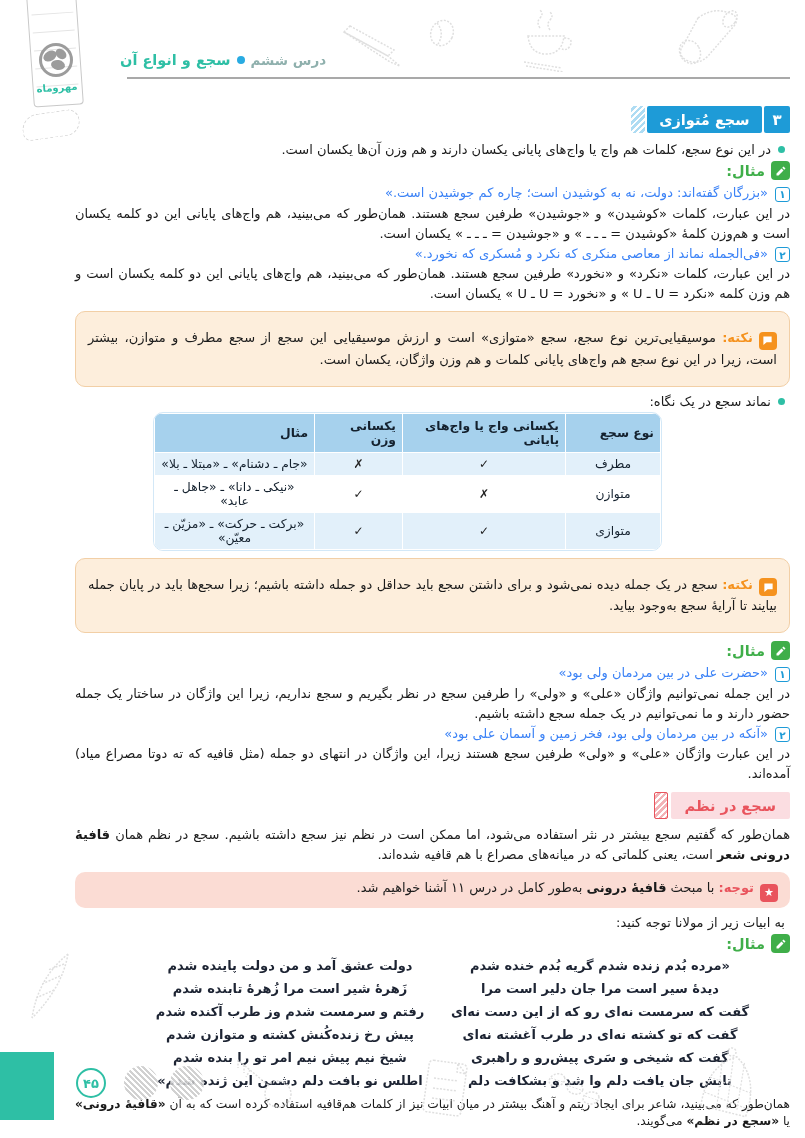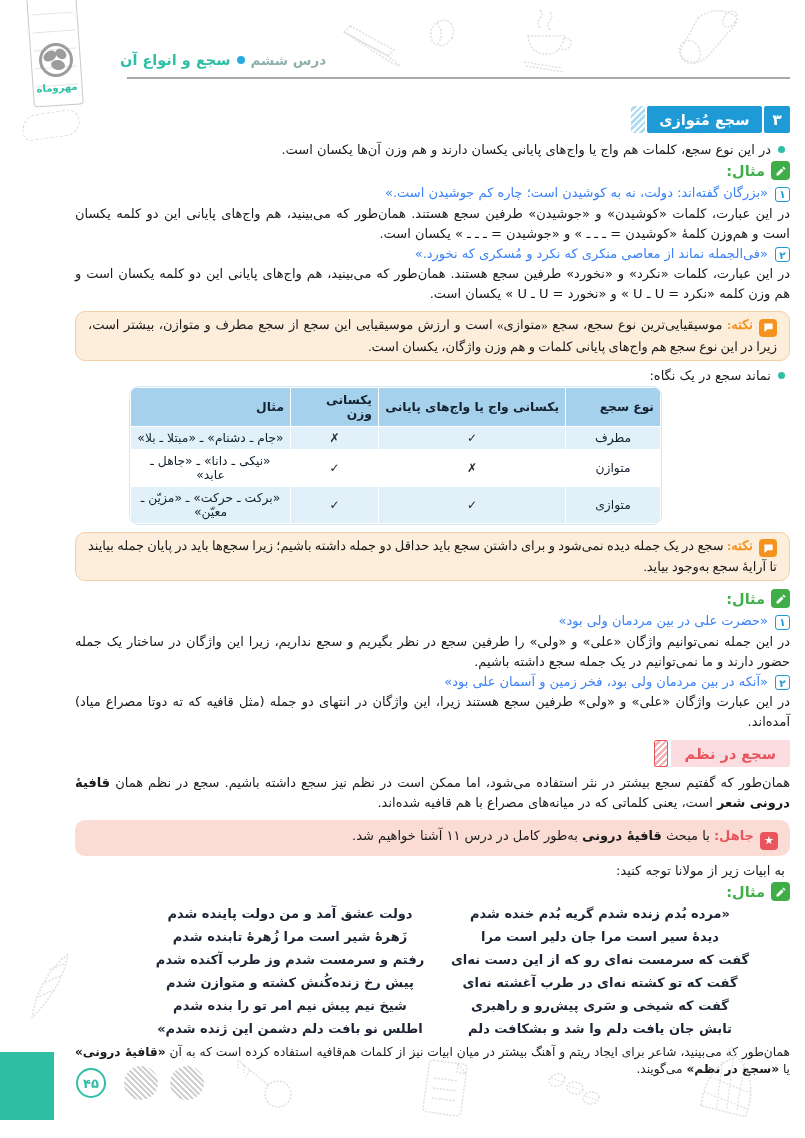--- a/index.html
+++ b/index.html
@@ -41,32 +41,32 @@
   .bullet { width:7px; height:7px; border-radius:50%; background:#2ebfa5; flex:0 0 auto; }
   .ex-head { display:flex; align-items:center; gap:6px; margin:3px 0 4px; height:21px; }
   .ex-icon { width:19px; height:19px; background:#3fae49; border-radius:4px;
     display:flex; align-items:center; justify-content:center; }
   .ex-label { color:#3fae49; font-weight:bold; font-size:14.5px; }
   .item { display:flex; gap:7px; align-items:flex-start; font-size:13px; margin:1px 0 2px; }
   .item-num { margin-top:1.5px; width:15px; height:15px; border:1.5px solid #1e9bd7; border-radius:3px;
     color:#1e9bd7; font-size:10.5px; font-weight:bold; display:flex; align-items:center; justify-content:center; flex:0 0 auto; }
   .item-quote { color:#3b82f6;margin-left:26px; }
   .para { font-size:13px; line-height:20px; text-align:justify; margin:1px 0 2px; }
-  .note { background:#fdeedc; border:1px solid #f2cfa6; border-radius:10px; padding:3px 12px;
-    margin:7px 0; font-size:13px; line-height:20px; text-align:justify;font-family:Liberation Serif, serif; }
+  .note { background:#fdeedc; border:1px solid #f2cfa6; border-radius:10px; padding:16px 12px;
+    margin:7px 0; font-size:13px; line-height:20px; text-align:justify; }
   .note-icon { display:inline-flex; width:18px; height:18px; background:#f5921e; border-radius:4px;
     vertical-align:-4px; margin-left:6px; align-items:center; justify-content:center; }
   .note-label { color:#f5921e; font-weight:bold; }
   .table-wrap { width:max-content; margin:3px 128px 4px auto; border-radius:10px; overflow:hidden;
     border:1px solid #d3e8f7; }
   table.saj { border-collapse:collapse; font-size:12.3px; color:#14212e; }
   table.saj th { background:#a6d1ed; font-weight:bold; padding:5px 6px; border:1.5px solid #fff; text-align:right; }
   table.saj td { padding:4px 6px; border:1.5px solid #fff; text-align:center; background:#fff; }
   table.saj tr.alt td { background:#e2f0fa; }
-  .col-type { width:95px; } .col-phon { width:187px; } .col-wt { width:88px; } .col-ex { width:160px; }
+  .col-type { width:95px; } .col-phon { width:163px; } .col-wt { width:88px; } .col-ex { width:160px; }
   .mark { font-size:12px; color:#222; }
   .verse-badge { display:flex; align-items:stretch; gap:3px; height:27px; margin:8px 0 6px; width:max-content; }
   .vb-label { background:#fbdde1; color:#e9545d; font-weight:bold; font-size:14.5px; padding:0 14px;
     display:flex; align-items:center; border-radius:2px; }
   .vb-stripes { width:14px; border:1px solid #e9545d; border-radius:2px;
     background:repeating-linear-gradient(135deg,#ffffff 0 2px,#f3b3b7 2px 4.5px); }
   .attn { background:#fbdcd4; border-radius:10px; padding:6px 12px; margin:7px 0; font-size:13px; line-height:20px; }
   .attn-icon { display:inline-flex; width:18px; height:18px; background:#e9545d; border-radius:4px;
     vertical-align:-4px; margin-left:6px; align-items:center; justify-content:center;
     color:#fff; font-size:11px; }
@@ -246,21 +246,21 @@
     <div class="para">در این عبارت واژگان «علی» و «ولی» طرفین سجع هستند زیرا، این واژگان در انتهای دو جمله (مثل قافیه که ته دوتا مصراع میاد) آمده‌اند.</div>
 
     <div class="verse-badge">
       <div class="vb-label">سجع در نظم</div>
       <div class="vb-stripes"></div>
     </div>
 
     <div class="para"><span>همان‌طور که گفتیم سجع بیشتر در نثر استفاده می‌شود، اما ممکن است در نظم نیز سجع داشته باشیم. سجع در نظم همان </span><b>قافیهٔ درونی شعر</b><span> است، یعنی کلماتی که در میانه‌های مصراع با هم قافیه شده‌اند.</span></div>
 
     <div class="attn">
-      <span class="attn-icon">★</span><span class="attn-label">جاهل:</span>
+      <span class="attn-icon">★</span><span class="attn-label">توجه:</span>
       <span>با مبحث </span><b>قافیهٔ درونی</b><span> به‌طور کامل در درس ۱۱ آشنا خواهیم شد.</span>
     </div>
 
     <div class="bullet-line" style="margin-bottom:2px;">
       <span>به ابیات زیر از مولانا توجه کنید:</span>
     </div>
 
     <div class="ex-head">
       <span class="ex-icon">
         <svg width="12" height="12" viewBox="0 0 24 24">

